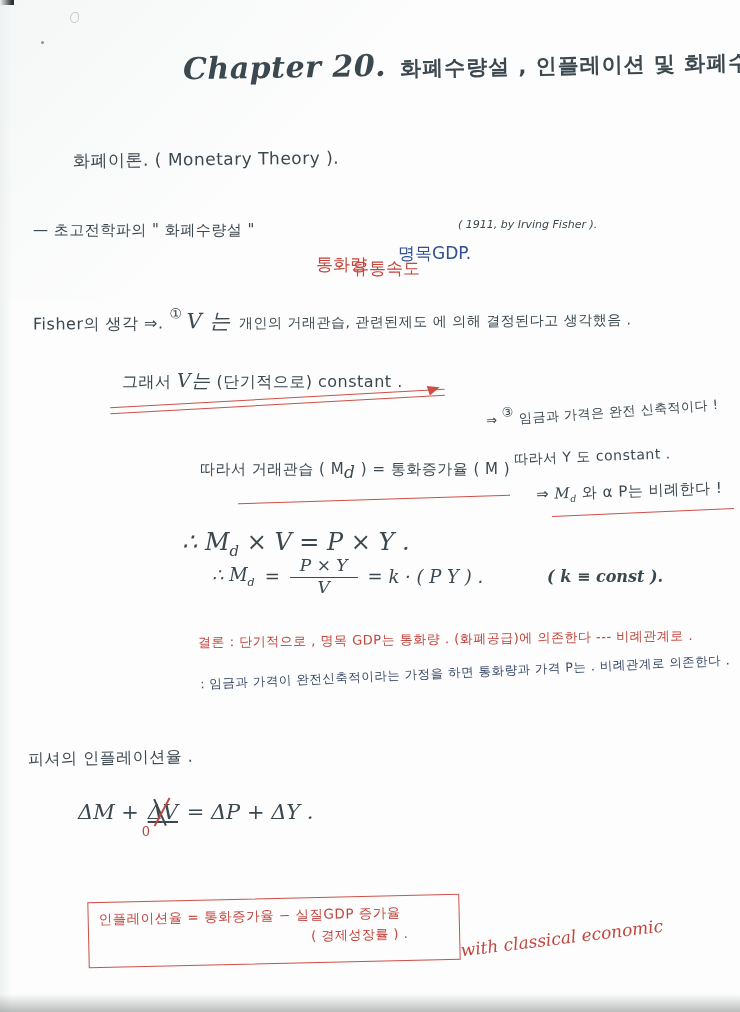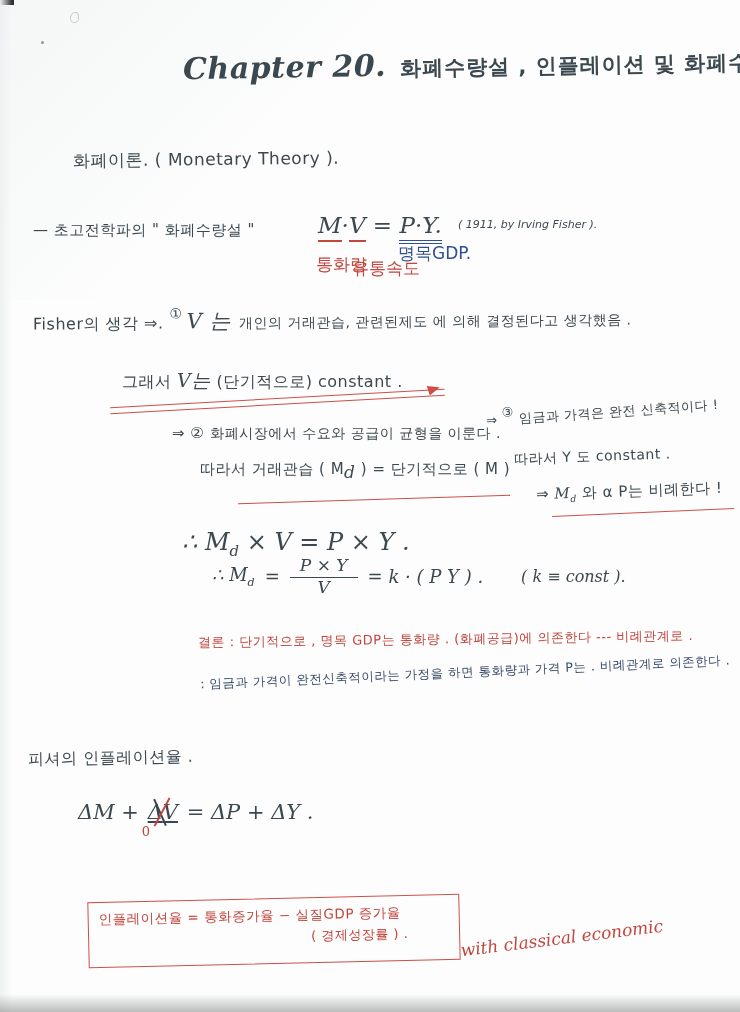--- a/index.html
+++ b/index.html
@@ -58,21 +58,21 @@
   .p3 .circ{position:relative;top:-7px;}
   .p3b{left:514px;top:448px;font-size:14px;white-space:nowrap;transform:rotate(-2deg);}
   .p3c{left:536px;top:482px;font-size:15px;white-space:nowrap;transform:rotate(-2deg);}
   .p3c .mvar{font-family:"DejaVu Serif",serif;font-style:italic;}
   .underline-p3c{left:552px;top:512px;width:182px;border-top:1.7px solid #cc5048;transform:rotate(-2.5deg);}
 
   .d1{left:182px;top:528px;font-size:24px;white-space:nowrap;}
   .d2{left:212px;top:556px;display:flex;align-items:center;gap:10px;font-size:18px;white-space:nowrap;}
   .frac{display:inline-flex;flex-direction:column;align-items:center;font-size:17px;line-height:1.15;}
   .frac .num{padding:0 10px 1px 10px;border-bottom:1.6px solid #3c4850;}
-  .d2 .note{margin-left:28px;font-size:16px;}
+  .d2 .note{margin-left:54px;font-size:16px;font-weight:bold;}
   sub.small{font-size:.62em;}
 
   .concl-red{left:198px;top:630px;width:545px;font-size:13px;transform:rotate(-.8deg);white-space:nowrap;}
   .concl-blue{left:200px;top:664px;width:545px;font-size:12.5px;color:#3a4a68;transform:rotate(-2.6deg);white-space:nowrap;}
 
   .inf-head{left:28px;top:748px;font-size:16px;transform:rotate(-1deg);}
   .eq1{left:78px;top:800px;font-size:21px;white-space:nowrap;}
   .struck{position:relative;display:inline-block;padding:0 2px;text-decoration:underline;}
   .struck::after{content:"";position:absolute;left:46%;top:-18%;width:2px;height:135%;background:#c2453e;transform:rotate(28deg);}
   .struck::before{content:"";position:absolute;left:38%;top:-10%;width:1.6px;height:120%;background:#3c4850;transform:rotate(-24deg);}
@@ -97,45 +97,39 @@
   <div class="abs left-band"></div>
   <div class="abs bottom-band"></div>
 
   <div class="abs title hand">
     <span class="chapter">Chapter 20.</span><span class="subject">화폐수량설 ,  인플레이션  및  화폐수요 .</span>
   </div>
 
   <div class="abs heading hand">화폐이론.  ( Monetary  Theory ).</div>
 
   <div class="abs qtm-intro hand">— 초고전학파의    " 화폐수량설 "</div>
-  <div class="abs qtm-eq math">
-    <span class="u-red">M</span><span>·</span><span class="u-red">V</span><span> = </span><span class="u-blue">P·Y.</span>
-  </div>
   <div class="abs qtm-cite">( 1911,   by  Irving  Fisher ).</div>
   <div class="abs lab lab-m red">통화량</div>
   <div class="abs lab lab-v red">유통속도</div>
   <div class="abs lab lab-py blue">명목GDP.</div>
 
   <div class="abs fisher hand">
     <span class="lead">Fisher의  생각   ⇒.</span><span class="circ">①</span><span class="bigv">V 는</span><span>개인의  거래관습,    관련된제도 에 의해   결정된다고   생각했음 .</span>
   </div>
 
   <div class="abs c1 hand">
     <span>그래서</span>
     <span class="bigv">V는</span>
     <span>(단기적으로)   constant .</span>
   </div>
   <div class="abs underline2"></div>
   <div class="abs uarrow"></div>
 
-  <div class="abs p2 hand">
-    <span class="num">⇒ ②</span><span>화폐시장에서   수요와  공급이   균형을  이룬다 .</span>
-  </div>
   <div class="abs p2b hand">
-    <span>따라서   거래관습 ( M</span><sub class="small mvar">d</sub><span> )   =    단기적으로 ( M )</span>
+    <span>따라서   거래관습 ( M</span><sub class="small mvar">d</sub><span> )   =    통화증가율 ( M )</span>
   </div>
   <div class="abs underline-p2b"></div>
 
   <div class="abs p3 hand">
     <span>⇒</span>
     <span class="circ">③</span>
     <span>임금과 가격은  완전 신축적이다 !</span>
   </div>
   <div class="abs p3b hand">따라서   Y 도   constant .</div>
   <div class="abs p3c hand">

